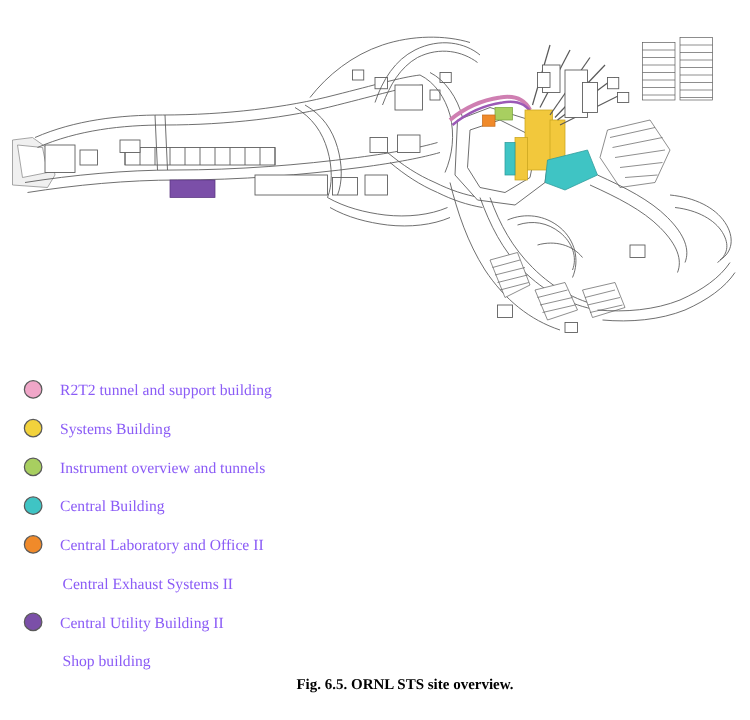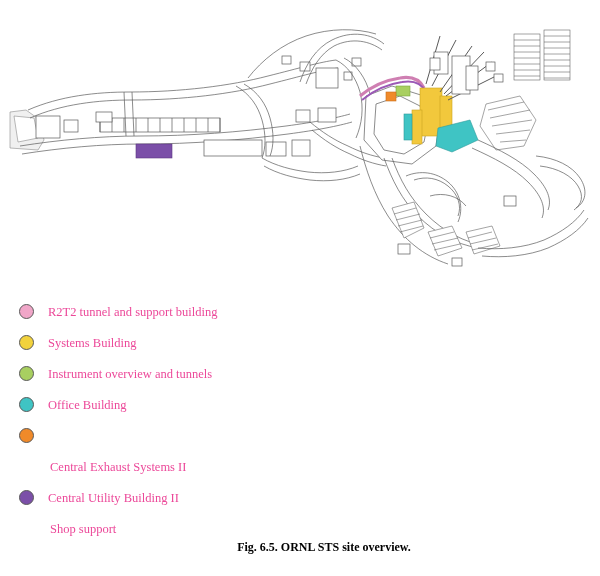--- a/index.html
+++ b/index.html
@@ -57,21 +57,21 @@
     height: 15px;
     border-radius: 50%;
     border: 1px solid #5a5a5a;
     box-sizing: border-box;
   }
   .legend-label {
     font-size: 12.5px;
     line-height: 14px;
     padding-left: 10px;
     white-space: nowrap;
-    color: #ec4899;
+    color: #8b5cf6;
   }
   .legend-row.no-swatch .legend-label {
     padding-left: 12px;
   }
 
   
   #caption {
     position: absolute;
     left: 0;
     top: 540px;
@@ -222,40 +222,41 @@
     <div class="legend-row">
       <div class="swatch-cell">
         <span class="swatch" style="background:#a8cf60"></span>
       </div>
       <div class="legend-label">Instrument overview and tunnels</div>
     </div>
     <div class="legend-row">
       <div class="swatch-cell">
         <span class="swatch" style="background:#3fc4c4"></span>
       </div>
-      <div class="legend-label">Office Building</div>
+      <div class="legend-label">Central Building</div>
     </div>
     <div class="legend-row">
       <div class="swatch-cell">
         <span class="swatch" style="background:#f08a2a"></span>
       </div>
+      <div class="legend-label">Central Laboratory and Office II</div>
     </div>
     <div class="legend-row no-swatch">
       <div class="swatch-cell"></div>
       <div class="legend-label">Central Exhaust Systems II</div>
     </div>
     <div class="legend-row">
       <div class="swatch-cell">
         <span class="swatch" style="background:#7b4fa8"></span>
       </div>
       <div class="legend-label">Central Utility Building II</div>
     </div>
     <div class="legend-row no-swatch">
       <div class="swatch-cell"></div>
-      <div class="legend-label">Shop support</div>
+      <div class="legend-label">Shop building</div>
     </div>
     <div class="legend-row no-swatch">
       <div class="swatch-cell"></div>
       <div class="legend-label"></div>
     </div>
   </div>
 
   <div id="caption">Fig. 6.5. ORNL STS site overview.</div>
 
 </div>

